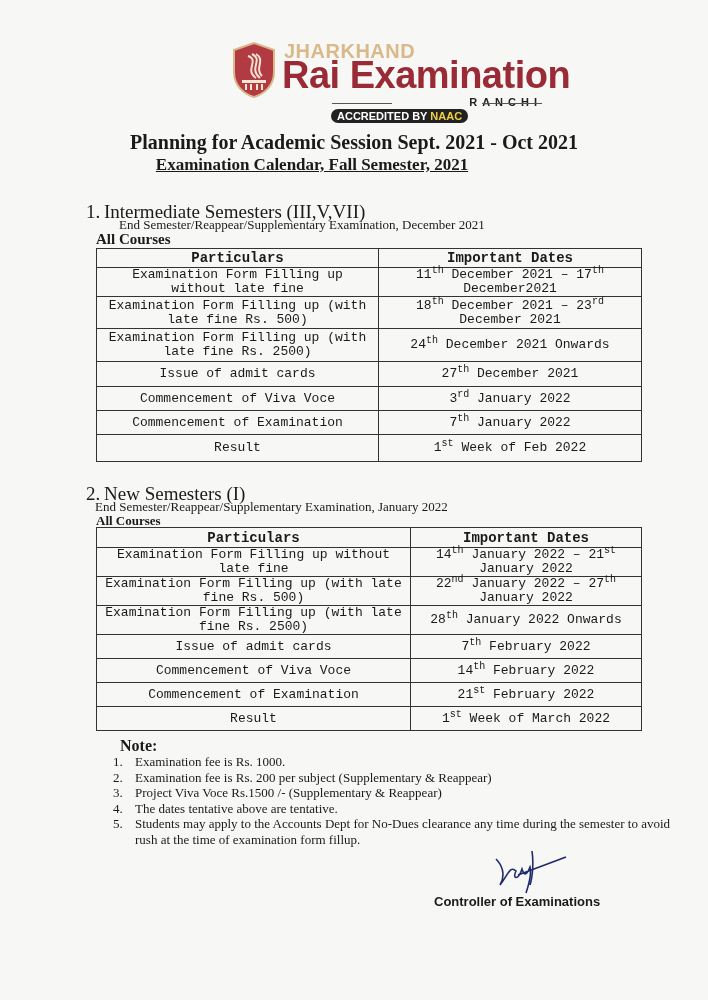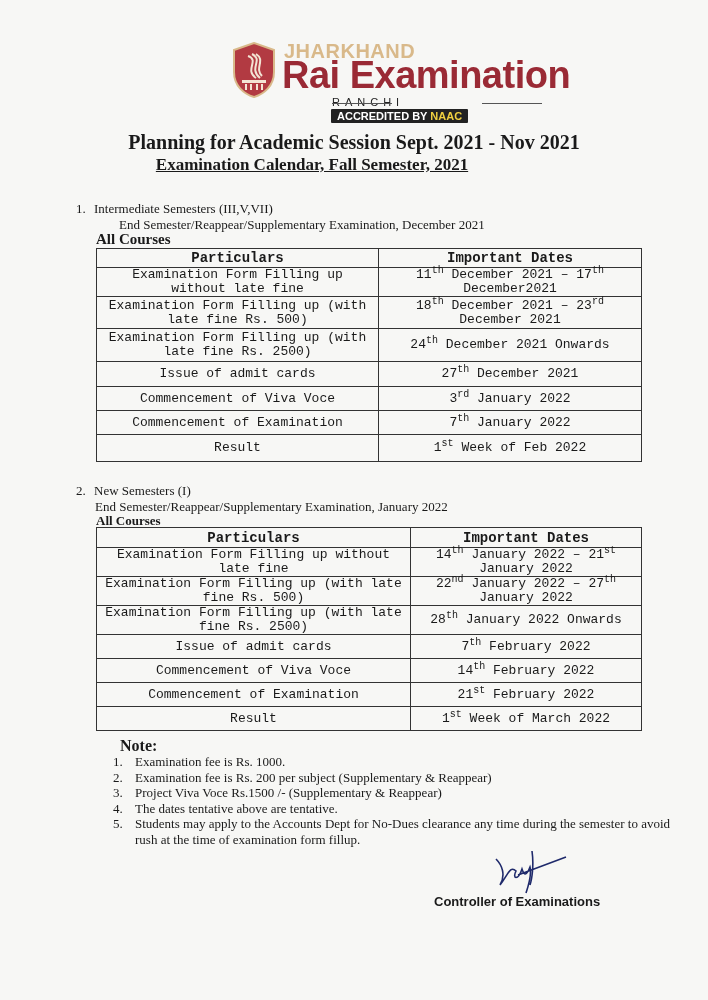--- a/index.html
+++ b/index.html
@@ -7,34 +7,34 @@
          font-family: "Liberation Serif", serif; color: #1a1a1a; }
   .page { position: absolute; left: 0; top: 0; width: 708px; height: 1000px; padding-left: 8px; }
 
   
   .logo { position: absolute; left: 232px; top: 40px; width: 320px; height: 84px; }
   .shield { position: absolute; left: 0; top: 2px; width: 44px; height: 56px; }
   .logo-jh { position: absolute; left: 52px; top: 0; font-family: "Liberation Sans", sans-serif; font-weight: bold;
              font-size: 20px; letter-spacing: 0.5px; color: #d9b98a; }
   .logo-rai { position: absolute; left: 50px; top: 14px; font-family: "Liberation Sans", sans-serif; font-weight: bold;
               font-size: 38px; color: #9a2a35; letter-spacing: -0.5px; white-space: nowrap; }
-  .logo-ranchi { position: absolute; left: 100px; top: 56px; width: 210px; text-align: left;
-                 font-family: "Liberation Sans", sans-serif; font-weight: normal; font-size: 11px; letter-spacing: 5px; color: #222; }
+  .logo-ranchi { position: absolute; left: 100px; top: 56px; width: 210px; text-align: right;
+                 font-family: "Liberation Sans", sans-serif; font-weight: bold; font-size: 11px; letter-spacing: 5px; color: #222; }
   .logo-ranchi::before, .logo-ranchi::after { content: ""; position: absolute; top: 7px; height: 1px; width: 60px; background: #555; }
   .logo-ranchi::before { left: 0; }
   .logo-ranchi::after { right: 0; }
-  .naac { position: absolute; left: 99px; top: 69px; background: #222; color: #fff; border-radius: 1px;
+  .naac { position: absolute; left: 99px; top: 69px; background: #222; color: #fff; border-radius: 7px;
           font-family: "Liberation Sans", sans-serif; font-weight: bold; font-size: 11px; padding: 1px 6px; white-space: nowrap; }
   .naac .hl { color: #f0d040; }
 
   .title { position: absolute; left: 0; width: 708px; top: 131px; text-align: center; font-weight: bold; font-size: 20px; }
   .subtitle { position: absolute; left: 0; width: 624px; top: 155px; text-align: center; font-weight: bold; font-size: 17px; }
   .subtitle span { text-decoration: underline; }
 
-  .sec-head { position: absolute; left: 76px; font-size: 13px; }
+  .sec-head { position: absolute; left: 86px; font-size: 19px; }
   .sec-head .num { display: inline-block; width: 18px; }
   .sec-sub { position: absolute; font-size: 13px; }
   .courses { position: absolute; font-weight: bold; font-size: 15px; text-align: left; }
 
   table { position: absolute; border-collapse: collapse; font-size: 13px; }
   td, th { border: 1px solid #333; text-align: center; padding: 0 6px; line-height: 14px; font-family: Liberation Mono, monospace; }
   th { font-weight: bold; font-size: 14px; }
   sup { font-size: 10px; line-height: 0; }
 
   .t1 { left: 96px; top: 248px; width: 546px; }
@@ -64,21 +64,21 @@
       <rect x="18" y="42" width="2" height="6" fill="#f3e4d4"></rect>
       <rect x="24" y="42" width="2" height="6" fill="#f3e4d4"></rect>
       <rect x="29" y="42" width="2" height="6" fill="#f3e4d4"></rect>
     </svg>
     <div class="logo-jh">JHARKHAND</div>
     <div class="logo-rai">Rai Examination</div>
     <div class="logo-ranchi">RANCHI</div>
     <div class="naac"><span>ACCREDITED BY </span><span class="hl">NAAC</span></div>
   </div>
 
-  <div class="title">Planning for Academic Session Sept. 2021 - Nov 2021</div>
+  <div class="title">Planning for Academic Session Sept. 2021 - Oct 2021</div>
   <div class="subtitle"><span>Examination Calendar, Fall Semester, 2021</span></div>
 
   <div class="sec-head" style="top:201px;"><span class="num">1.</span><span>Intermediate Semesters (III,V,VII)</span></div>
   <div class="sec-sub" style="left:119px; top:217px;">End Semester/Reappear/Supplementary Examination, December 2021</div>
   <div class="courses" style="left:96px; width:546px; top:231px;">All Courses</div>
 
   <table class="t1">
     <colgroup>
         <col class="c1">
         <col>

